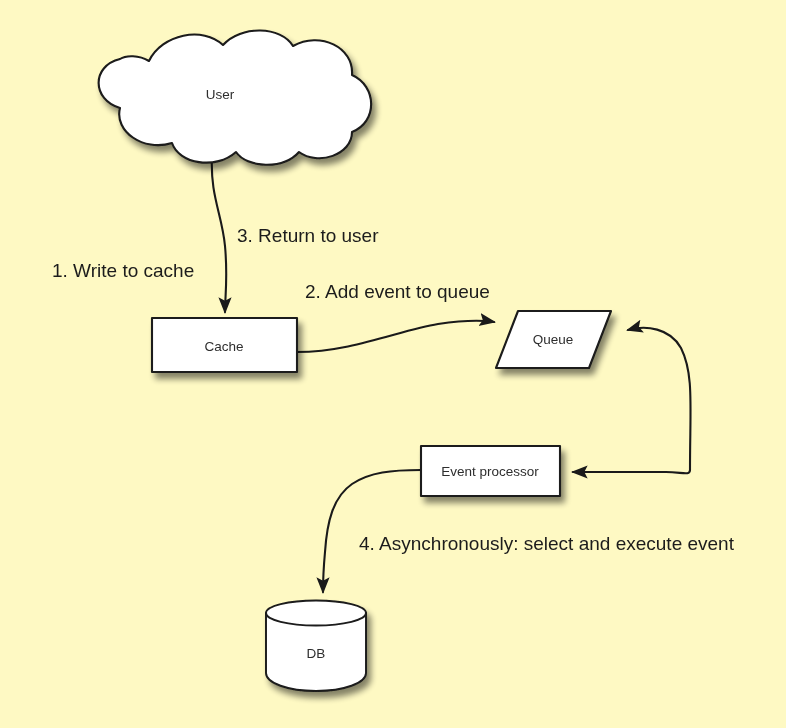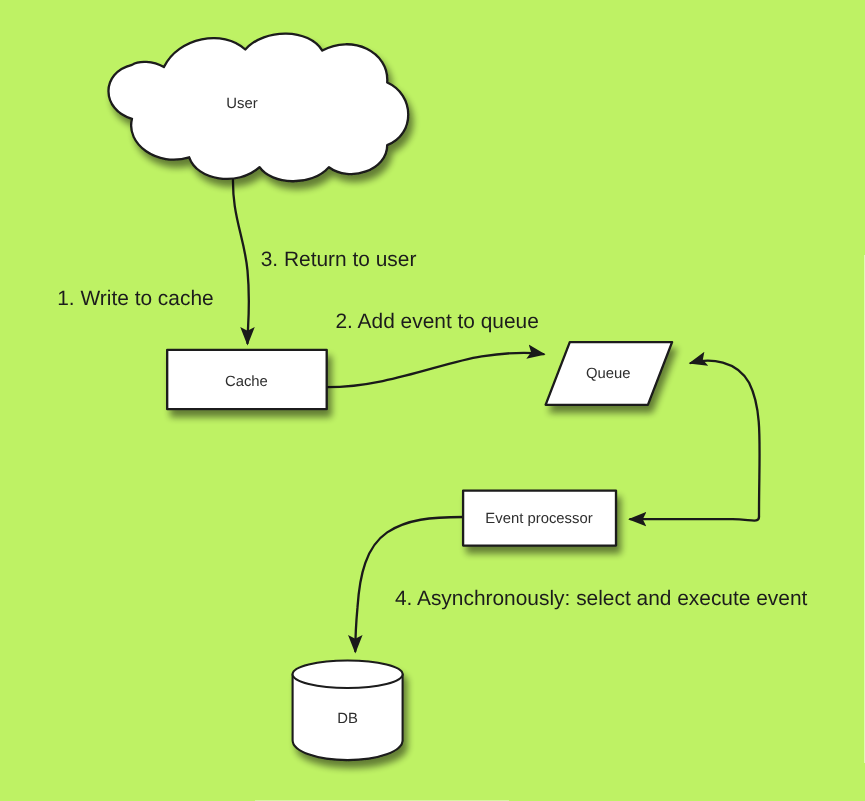--- a/index.html
+++ b/index.html
@@ -9,21 +9,21 @@
     background: #ffffff;
   }
   body {
     font-family: "Liberation Sans", "DejaVu Sans", sans-serif;
     -webkit-font-smoothing: antialiased;
   }
   #canvas {
     position: relative;
     width: 786px;
     height: 728px;
-    background: #bef264;
+    background: #fef9c3;
     overflow: hidden;
   }
   #diagram-svg {
     position: absolute;
     left: 0;
     top: 0;
     width: 786px;
     height: 728px;
     display: block;
   }

